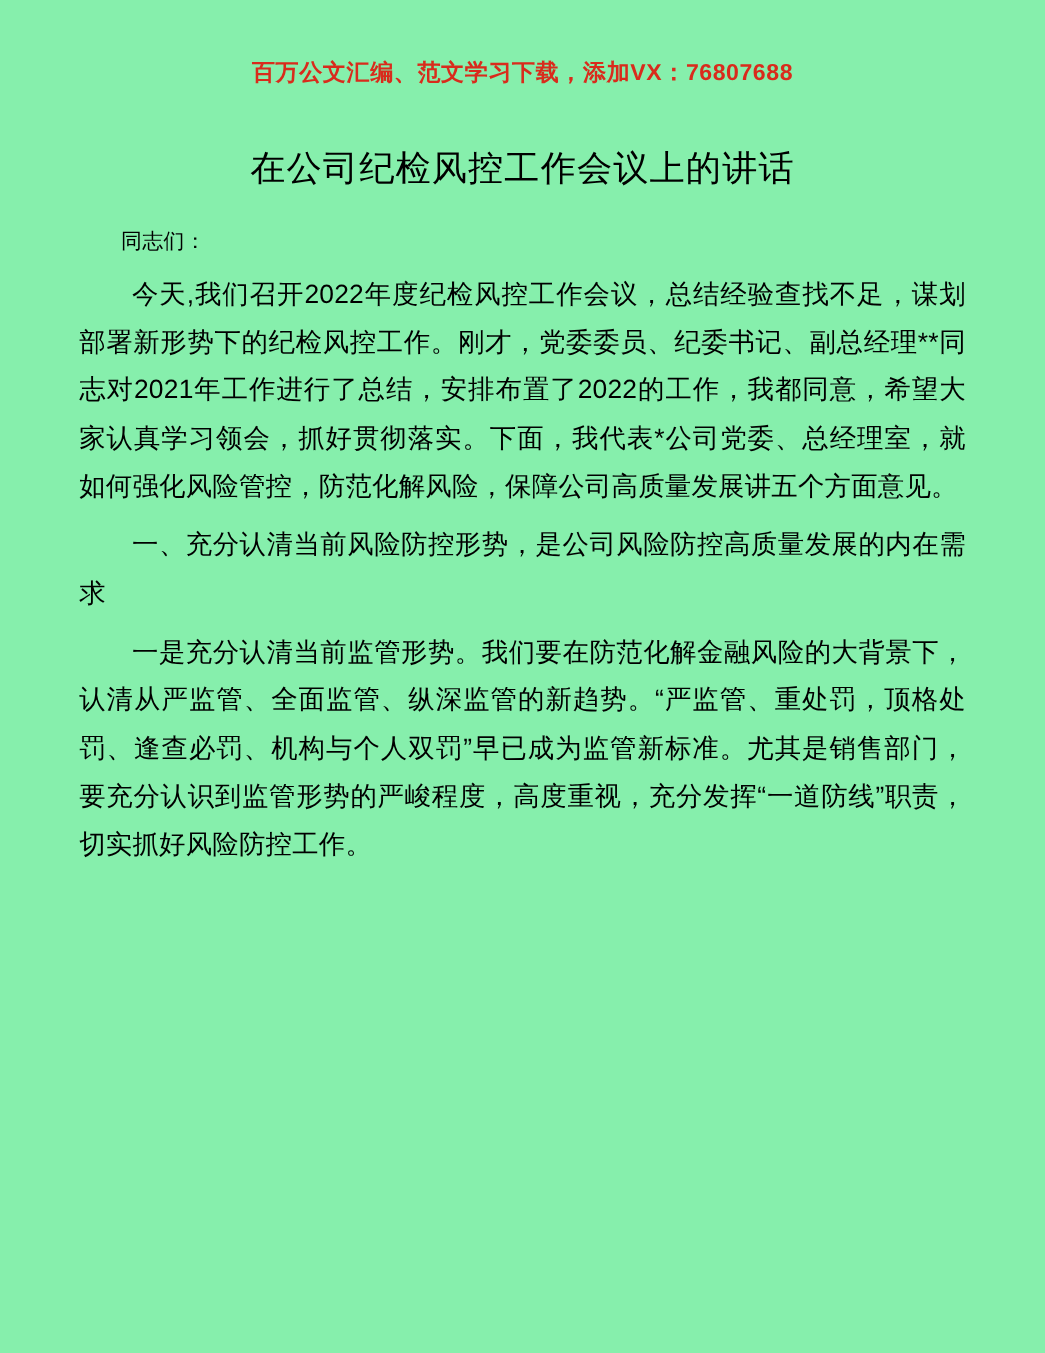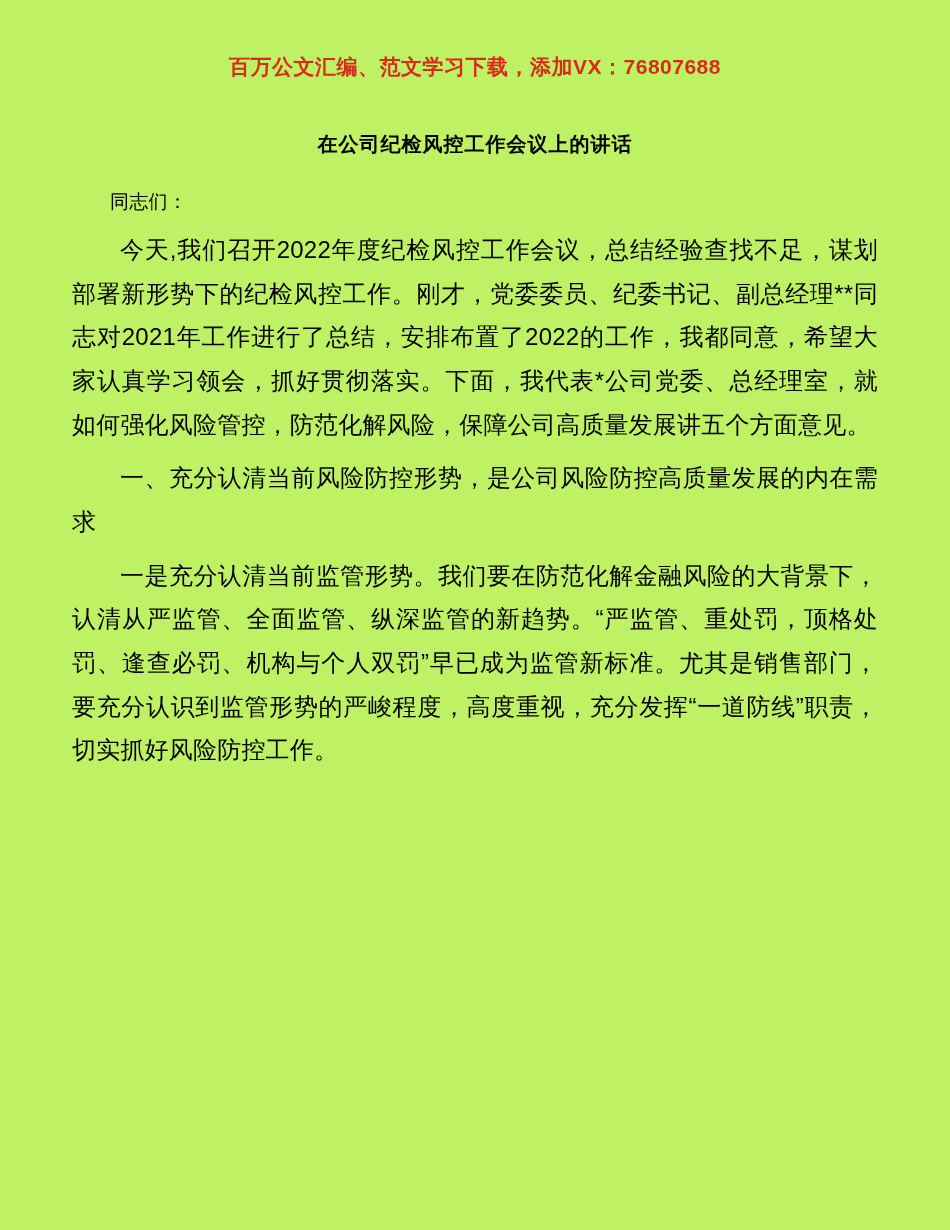--- a/index.html
+++ b/index.html
@@ -12,36 +12,36 @@
     min-height: 1230px;
     font-family: "Liberation Sans", "DejaVu Sans", sans-serif;
     color: #000000;
   }
   .page {
     width: 950px;
     min-height: 1230px;
     box-sizing: border-box;
     padding: 0 72px;
     position: relative;
-    background: #bef264;
+    background: #86efac;
   }
   .ad-banner {
     text-align: center;
     color: #d92b1c;
     font-size: 21px;
     font-weight: 700;
     letter-spacing: 0.5px;
     padding-top: 52px;
     padding-bottom: 4px;
     line-height: 1.4;
   }
   .doc-title {
     text-align: center;
-    font-size: 20px;
-    font-weight: 700;
+    font-size: 32px;
+    font-weight: 400;
     letter-spacing: 1px;
     margin-top: 44px;
     margin-bottom: 26px;
     line-height: 1.5;
   }
   .salutation {
     font-size: 19px;
     line-height: 1.82;
     text-indent: 2em;
     margin: 0 0 8px 0;

